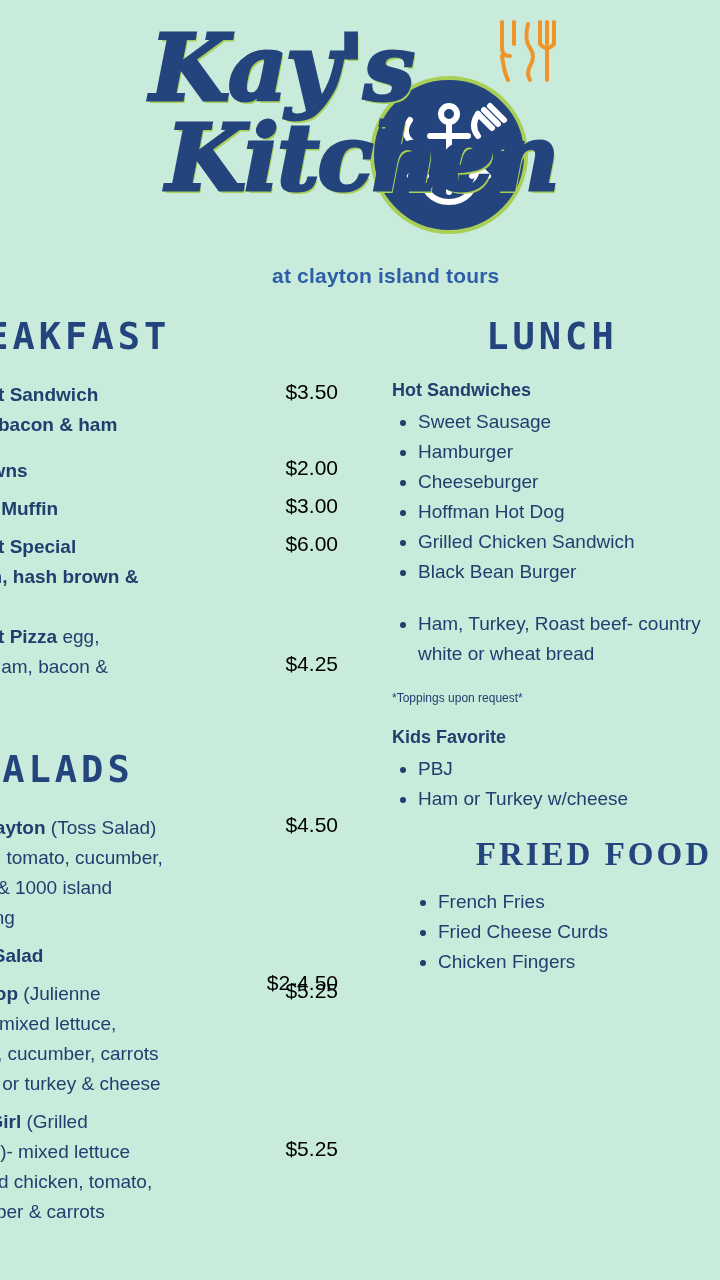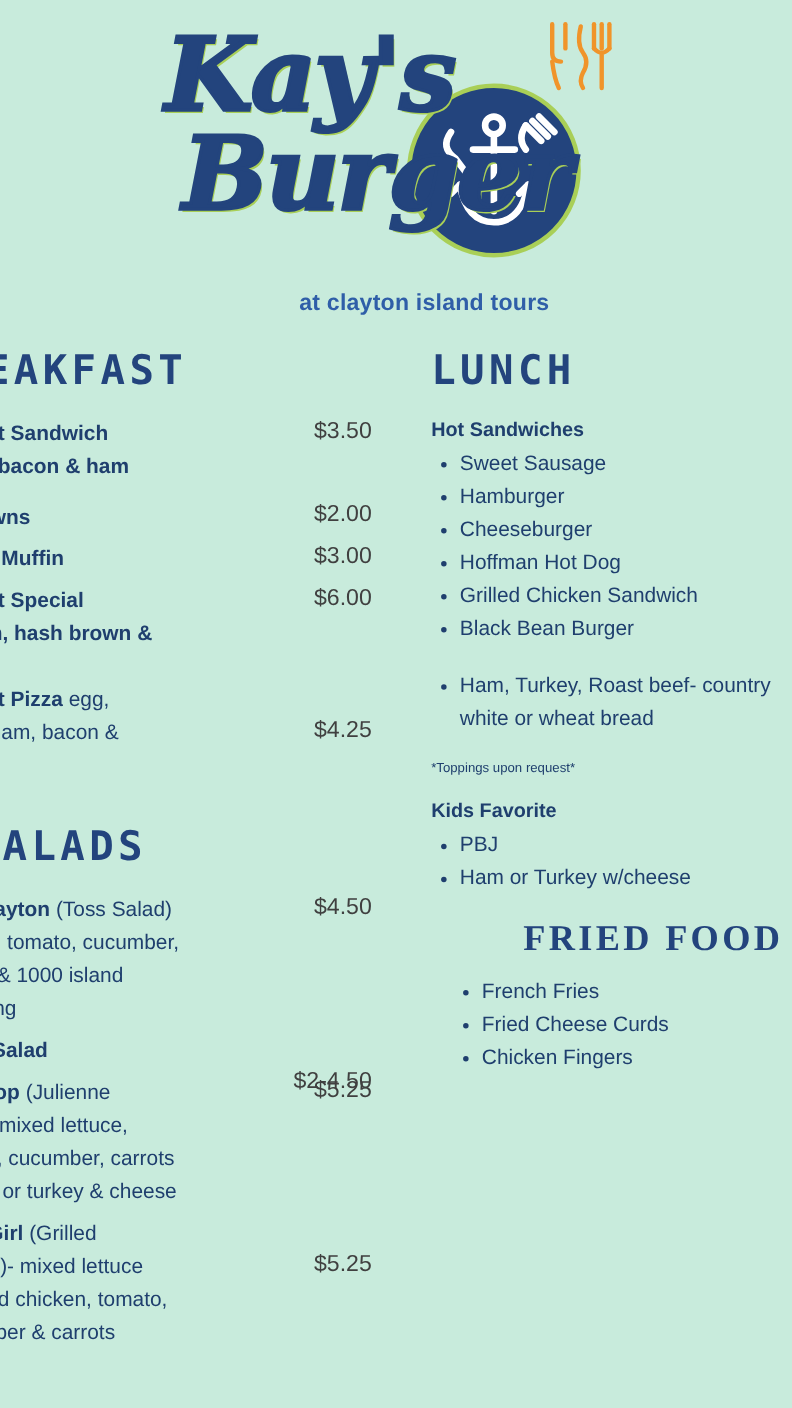--- a/index.html
+++ b/index.html
@@ -107,21 +107,21 @@
   }
 
   .section-title {
     font-family: "DejaVu Sans Mono", monospace;
     font-weight: bold;
     font-size: 37px;
     letter-spacing: 4px;
     color: #23447d;
     margin: 0 0 22px 0;
   }
-  .section-title.centered { }
+  .section-title.centered { text-align: center; }
 
   .row {
     position: relative;
     margin-bottom: 8px;
   }
   .row .name {
     font-size: 19px;
     font-weight: bold;
     color: #1f3f6e;
     line-height: 30px;
@@ -129,21 +129,21 @@
   }
   .row .name .desc {
     font-weight: normal;
   }
   .row .price {
     position: absolute;
     right: 22px;
     top: 0;
     font-size: 21px;
     font-weight: normal;
-    color: #404040;
+    color: #000000;
   }
   .row .price.low { top: 30px; }
 
   .rgroup-title {
     font-size: 18px;
     font-weight: bold;
     color: #1f3f6e;
     margin: 0 0 6px 0;
   }
   ul.items {
@@ -209,21 +209,21 @@
           <path d="M44 88 L36 96 M44 88 L52 96"></path>
           <path d="M106 88 L98 96 M106 88 L114 96"></path>
           <path d="M104 34 L118 48 M110 30 L124 44 M116 26 L130 40"></path>
           <path d="M104 34 Q96 46 104 56"></path>
           <path d="M36 40 Q26 54 40 64 L52 80"></path>
         </g>
       </svg>
     </div>
     <div class="logo-script">
       <div class="logo-line1">Kay's</div>
-      <div class="logo-line2">Burger</div>
+      <div class="logo-line2">Kitchen</div>
     </div>
     <div class="logo-sub">at clayton island tours</div>
   </div>
 
   <div class="col-left">
 
     <div class="section-title">REAKFAST</div>
 
     <div class="row">
       <div class="name"><span>kfast Sandwich</span><span class="desc"></span></div>

